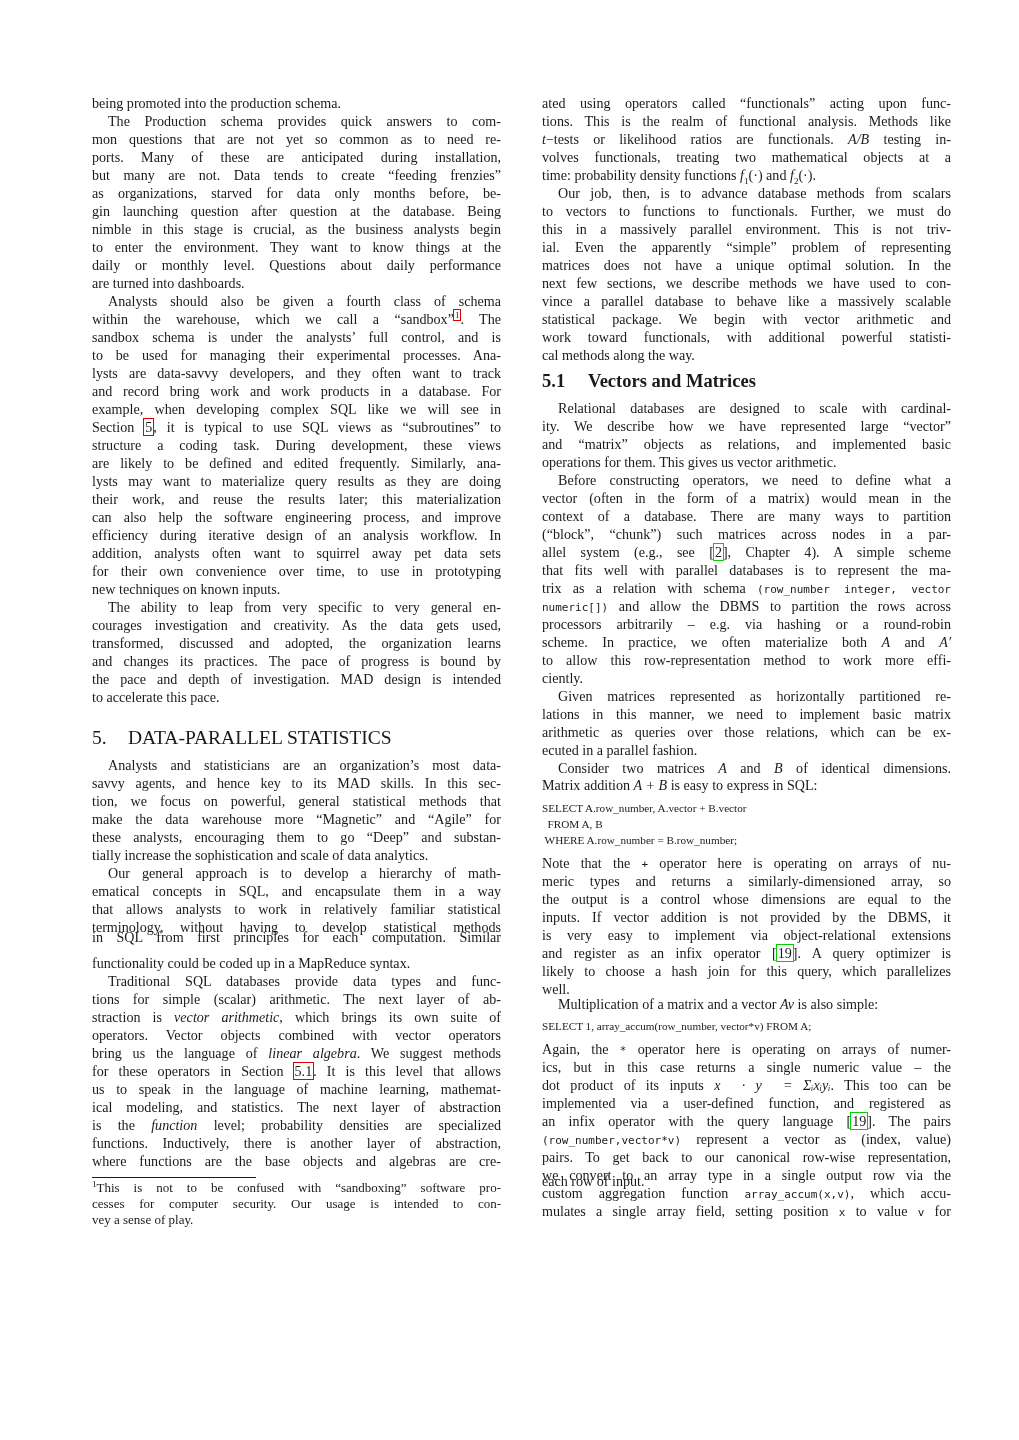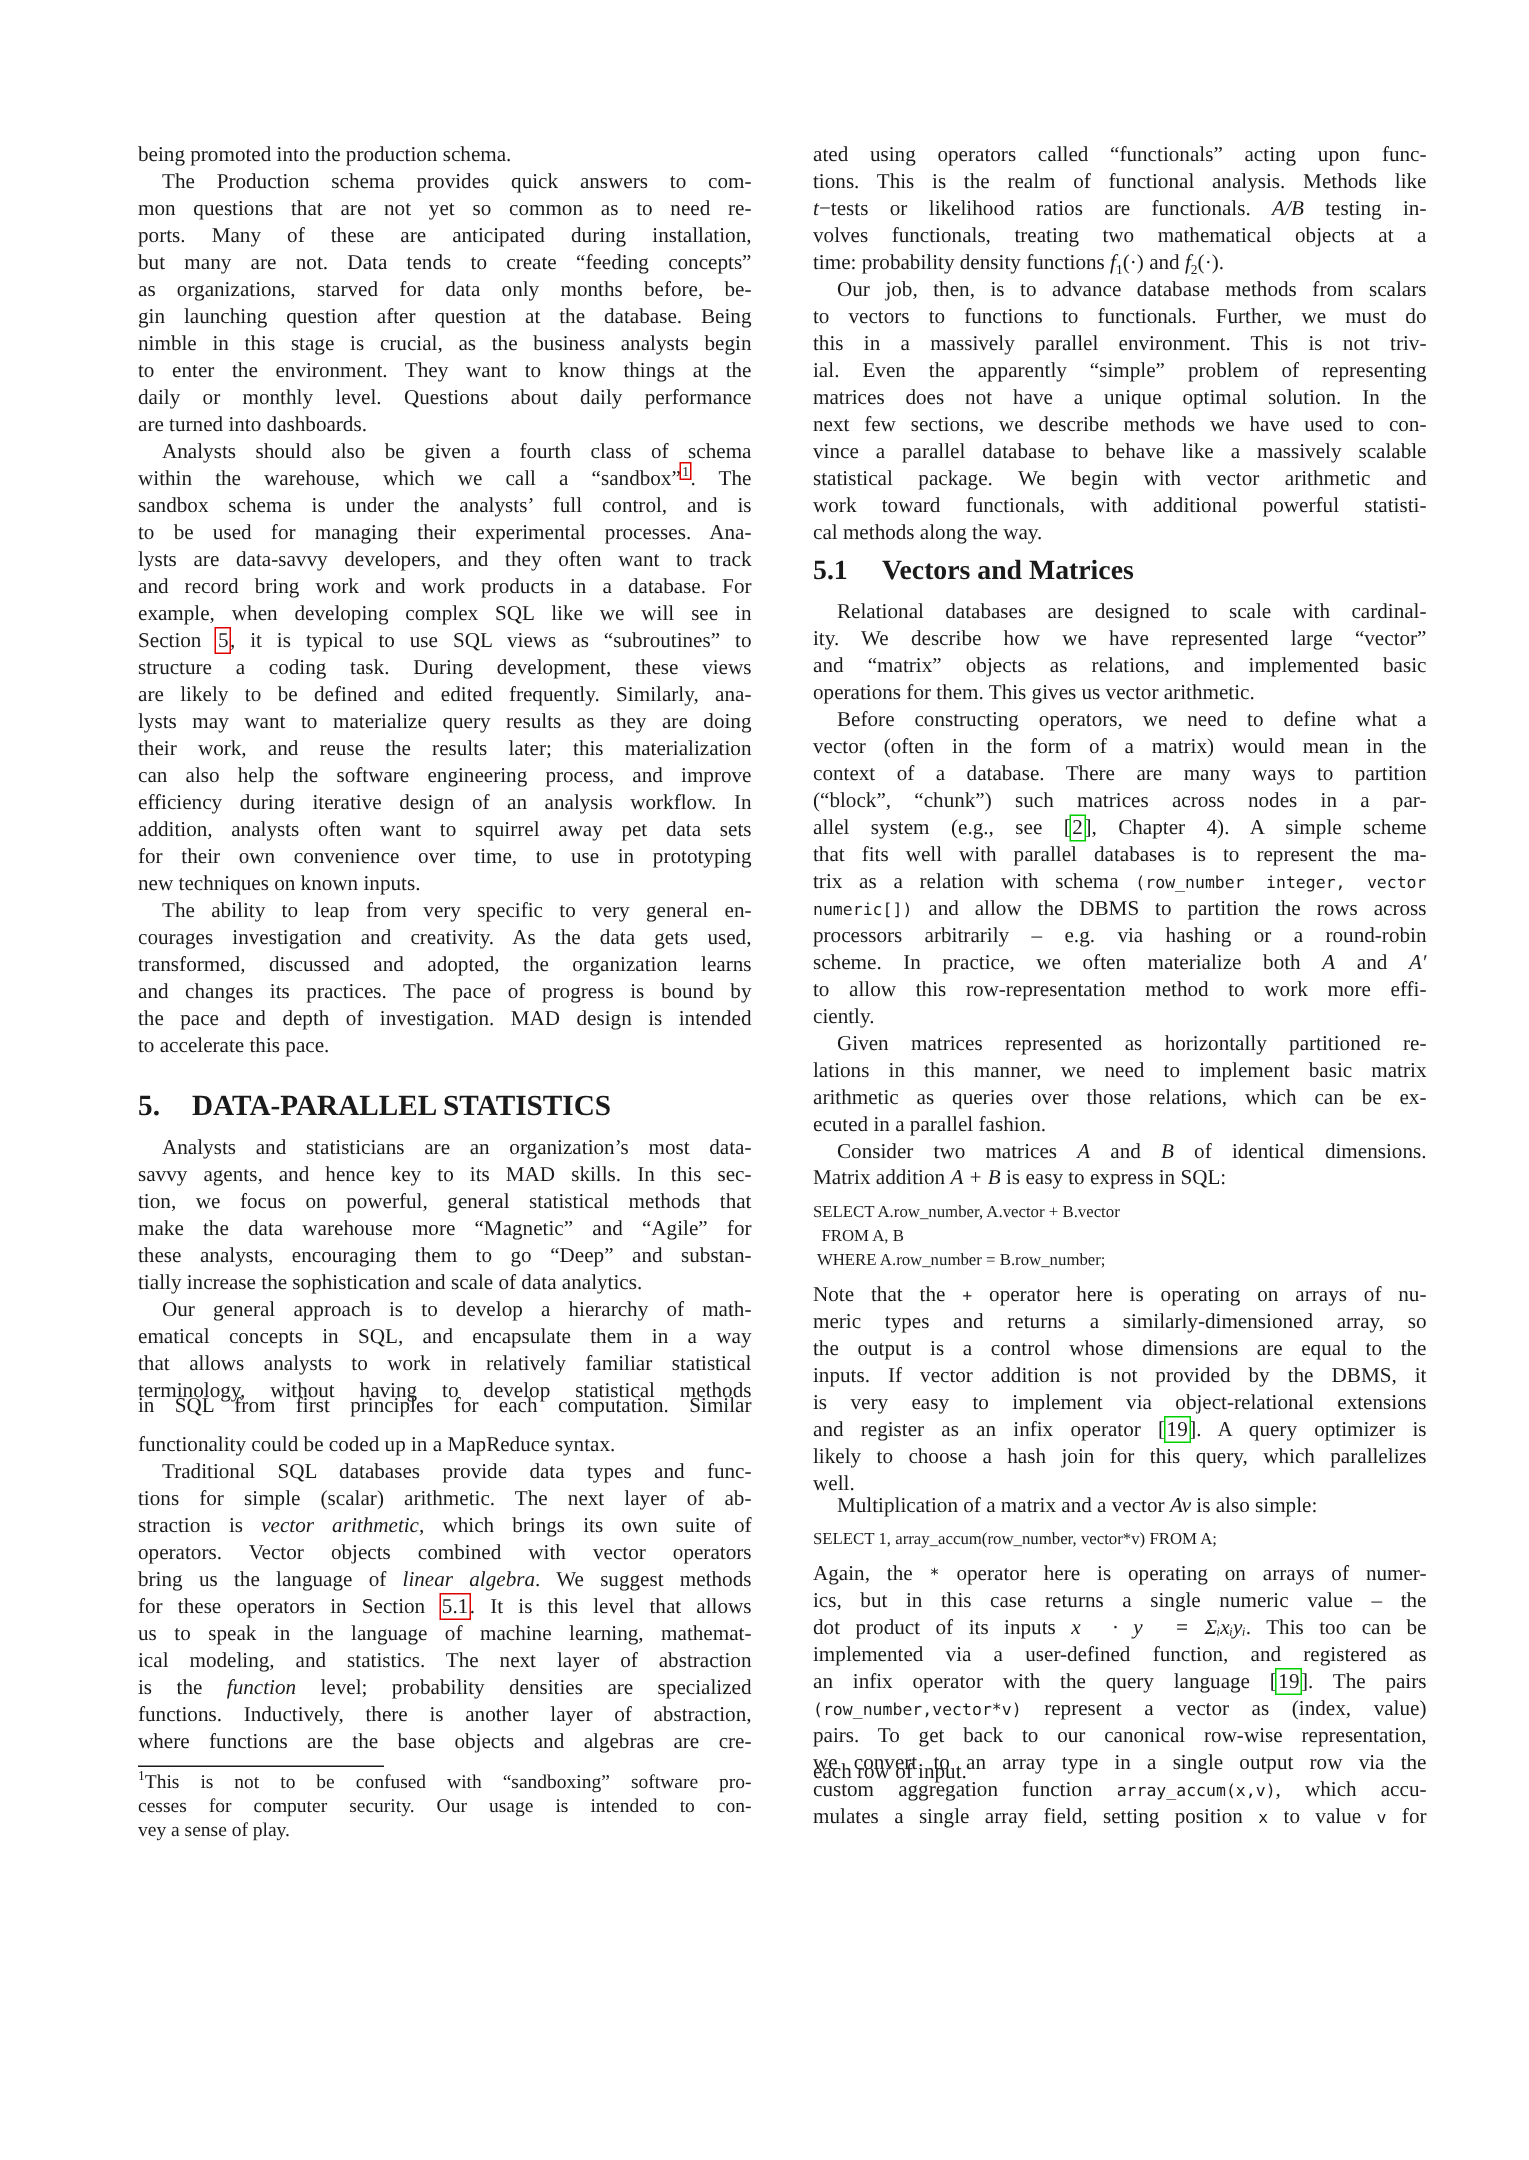--- a/index.html
+++ b/index.html
@@ -6,21 +6,21 @@
   body { width: 1019px; height: 1440px; position: relative; overflow: hidden;
          font-family: "DejaVu Serif", "Liberation Serif", serif; color: #1a1a1a; }
   .col { position: absolute; top: 94px; }
   .col-left { left: 92px; width: 409px; }
   .col-right { left: 542px; width: 409px; }
   .line { position: absolute; left: 0; width: 409px; height: 18px; line-height: 18px;
           font-size: 14.1px; white-space: nowrap; text-align: justify; text-align-last: justify;
           font-family: "Liberation Serif", "DejaVu Serif", serif; }
   .line.last { text-align-last: left; }
   .line.indent { padding-left: 16px; width: 393px; }
-  .h1 { position: absolute; left: 0; font-family: "Liberation Serif", serif; font-weight: bold;
+  .h1 { position: absolute; left: 0; font-family: "Liberation Serif", serif; font-weight: normal;
         font-size: 19.5px; white-space: nowrap; }
   .h1 .num { display: inline-block; width: 36px; }
   .h2 { position: absolute; left: 0; font-family: "Liberation Serif", serif; font-weight: bold;
         font-size: 18.5px; white-space: nowrap; }
   .h2 .num { display: inline-block; width: 46px; }
   .code { position: absolute; left: 0; font-family: Liberation Serif, serif;
           font-size: 11.2px; white-space: pre; height: 16px; line-height: 16px; }
   .tt { font-family: "DejaVu Sans Mono", "Liberation Mono", monospace; font-size: 11px; }
   .it { font-style: italic; }
   .ref-red { outline: 1.3px solid #e00000; outline-offset: 0px; padding: 0 1px; }
@@ -34,21 +34,21 @@
 </style>
 </head>
 <body>
 
 <div class="col col-left">
   <div class="line last" style="top:0px">being promoted into the production schema.</div>
 
   <div class="line indent" style="top:18px">The Production schema provides quick answers to com-</div>
   <div class="line" style="top:36px">mon questions that are not yet so common as to need re-</div>
   <div class="line" style="top:54px">ports.  Many of these are anticipated during installation,</div>
-  <div class="line" style="top:72px">but many are not. Data tends to create “feeding concepts”</div>
+  <div class="line" style="top:72px">but many are not. Data tends to create “feeding frenzies”</div>
   <div class="line" style="top:90px">as organizations, starved for data only months before, be-</div>
   <div class="line" style="top:108px">gin launching question after question at the database. Being</div>
   <div class="line" style="top:126px">nimble in this stage is crucial, as the business analysts begin</div>
   <div class="line" style="top:144px">to enter the environment. They want to know things at the</div>
   <div class="line" style="top:162px">daily or monthly level. Questions about daily performance</div>
   <div class="line last" style="top:180px">are turned into dashboards.</div>
 
   <div class="line indent" style="top:198px">Analysts should also be given a fourth class of schema</div>
   <div class="line" style="top:216px"><span>within the warehouse, which we call a “sandbox”</span><sup class="ref-red">1</sup><span>.  The</span></div>
   <div class="line" style="top:234px">sandbox schema is under the analysts’ full control, and is</div>

